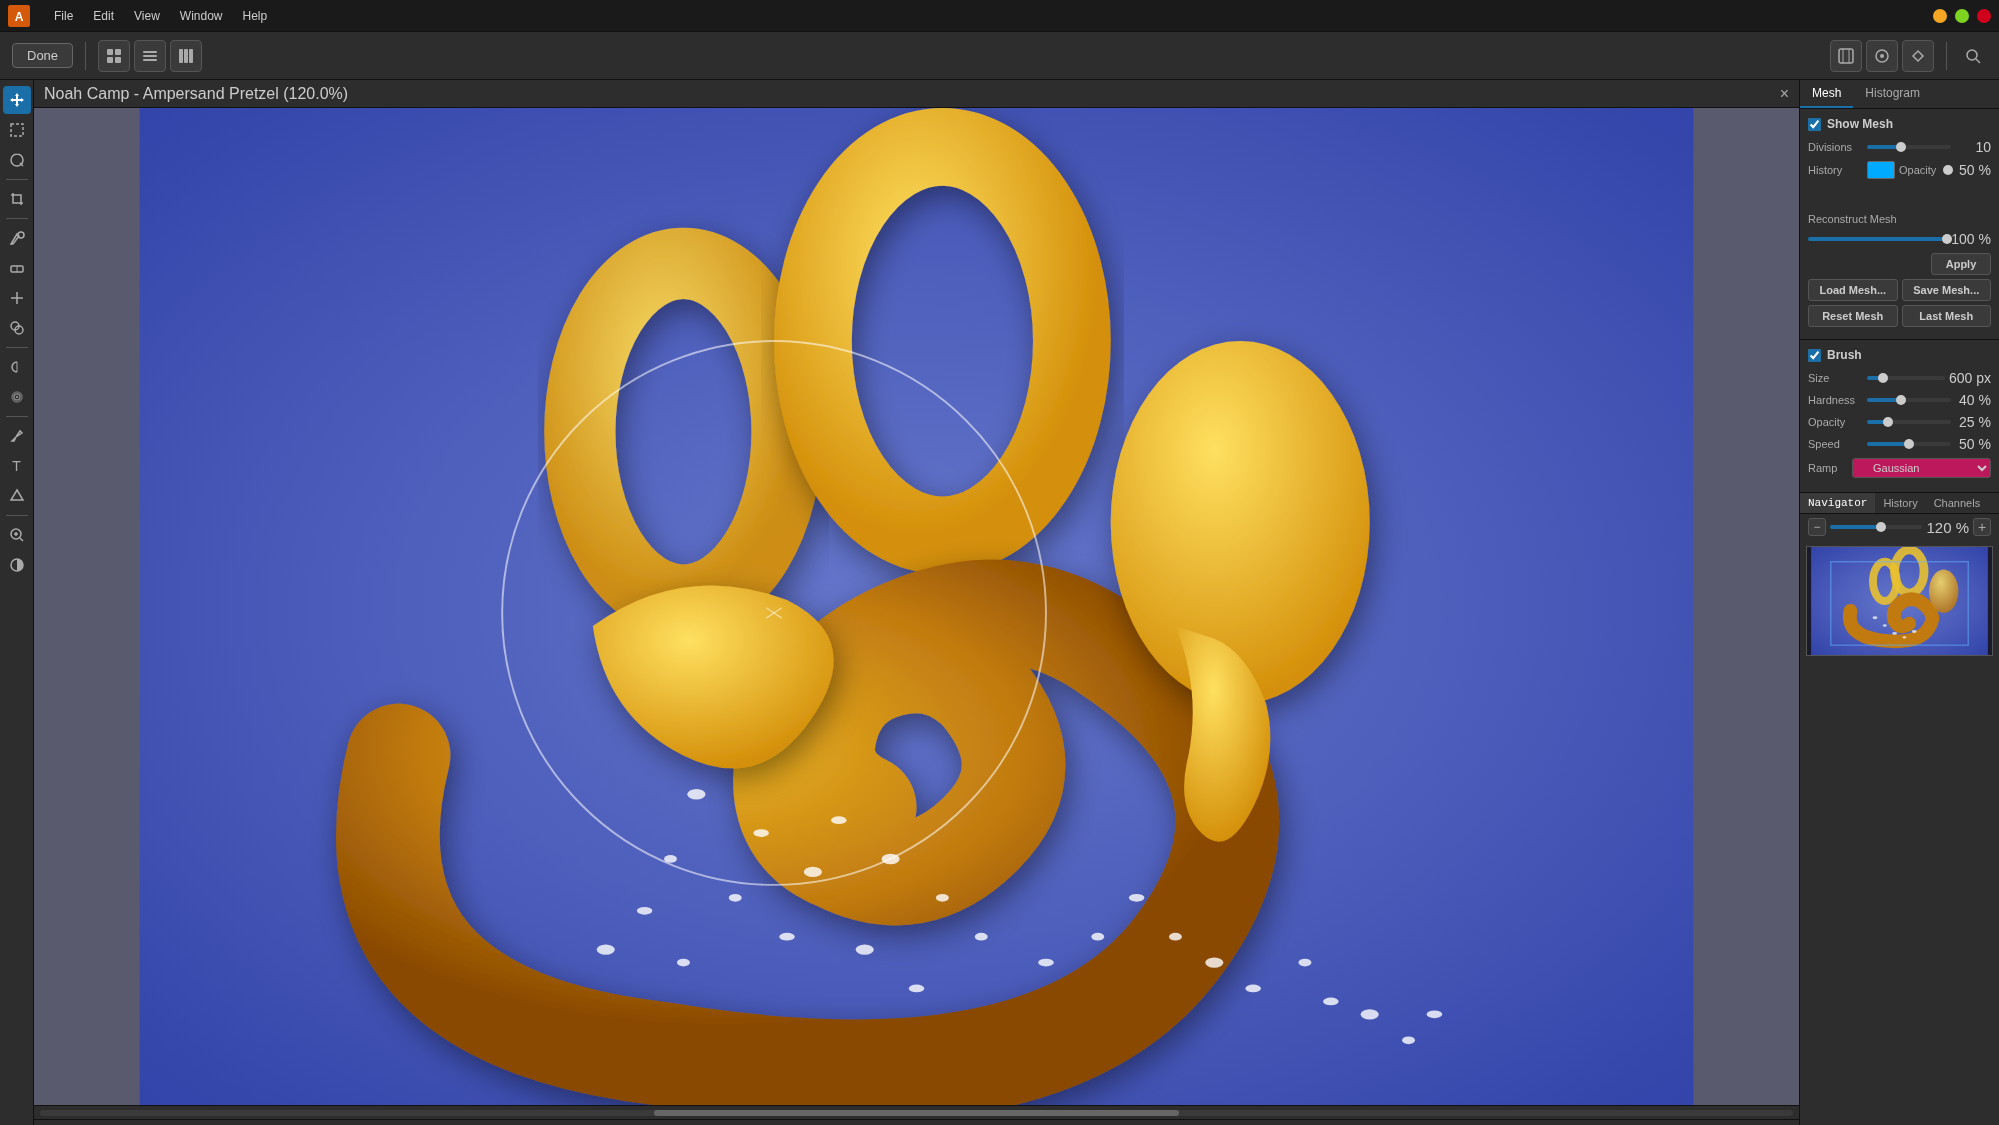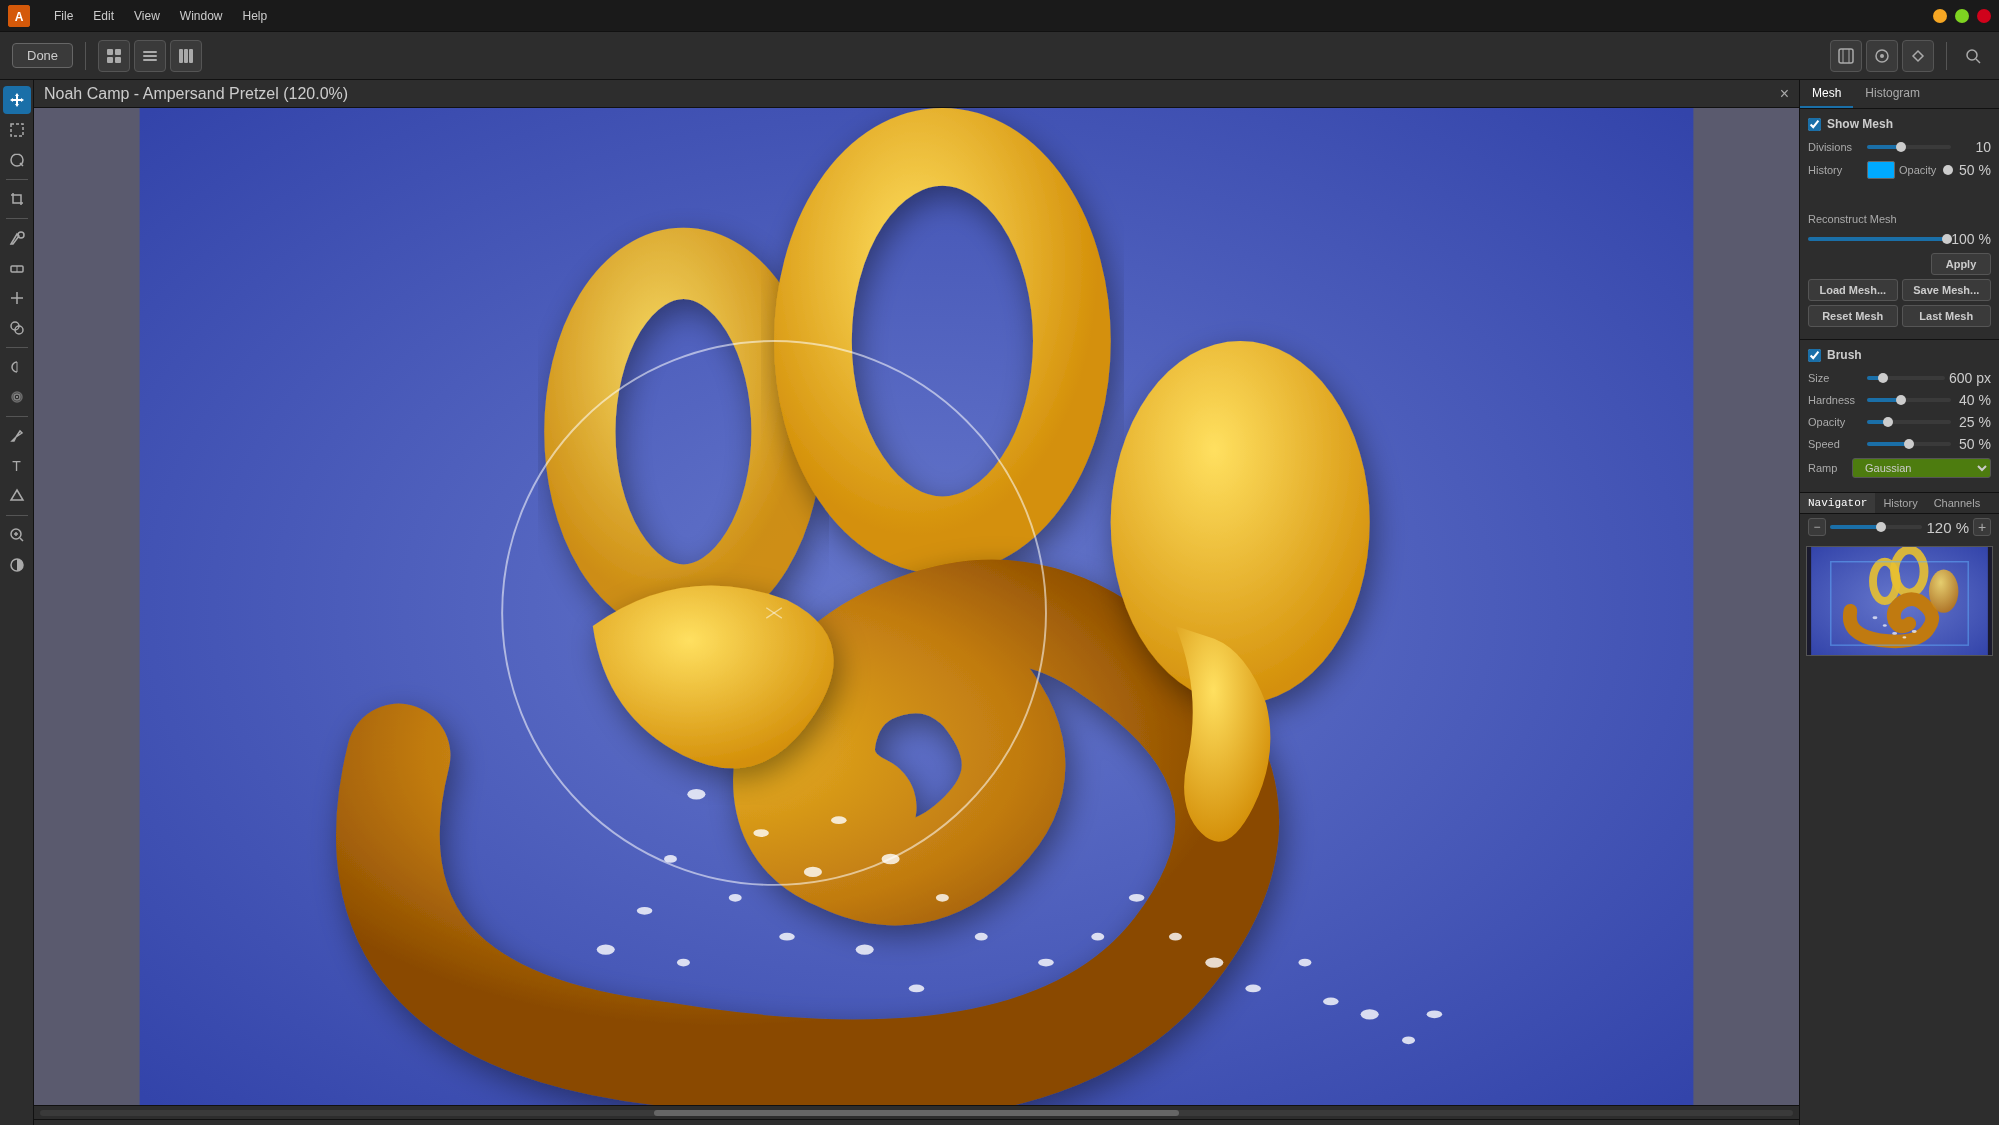--- a/index.html
+++ b/index.html
@@ -65,21 +65,21 @@
     .slider-fill { height: 100%; background: #1a6fa8; border-radius: 2px; }
     .slider-thumb { position: absolute; top: 50%; transform: translate(-50%, -50%); width: 10px; height: 10px; background: #ccc; border-radius: 50%; }
     .value-display { color: #ccc; font-size: 14px; min-width: 36px; text-align: right; }
     .color-swatch { width: 28px; height: 18px; background: #00aaff; border: 1px solid #666; border-radius: 2px; cursor: pointer; }
 
     .btn-row { display: flex; gap: 4px; margin-bottom: 4px; font-weight: bold; }
     .panel-btn { flex: 1; padding: 4px 6px; background: #3a3a3a; border: 1px solid #555; border-radius: 3px; color: #ccc; font-size: 11px; cursor: pointer; text-align: center; }
 
     .select-row { display: flex; align-items: center; gap: 4px; margin-bottom: 6px; }
     .select-row label { color: #aaa; font-size: 11px; min-width: 40px; }
-    .panel-select { flex: 1; background: #4d7c0f; border: 1px solid #555; border-radius: 3px; color: #ccc; padding: 2px 8px; font-size: 11px; }
+    .panel-select { flex: 1; background: #be185d; border: 1px solid #555; border-radius: 3px; color: #ccc; padding: 2px 16px; font-size: 11px; }
 
     
     .nav-tabs { display: flex; border-bottom: 1px solid #111; }
     .nav-tab { padding: 4px 8px; cursor: pointer; color: #aaa; font-size: 11px; }
     .nav-tab.active { color: #fff; background: #3a3a3a; font-family: Liberation Mono, monospace; }
 
     
     .navigator-thumb { margin: 6px; background: #1a1a2e; border: 1px solid #555; position: relative; overflow: hidden; height: 110px; display: flex; align-items: center; justify-content: center; }
 
     

